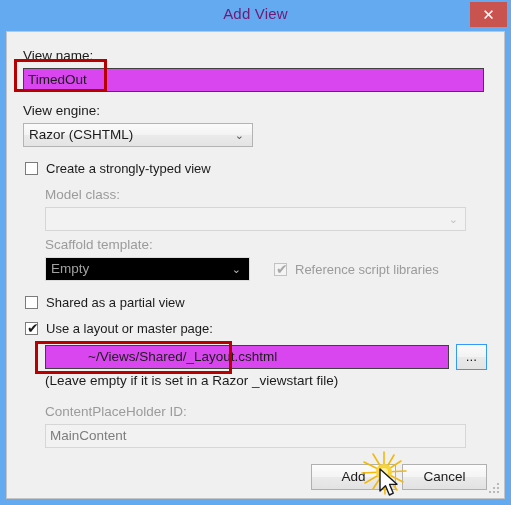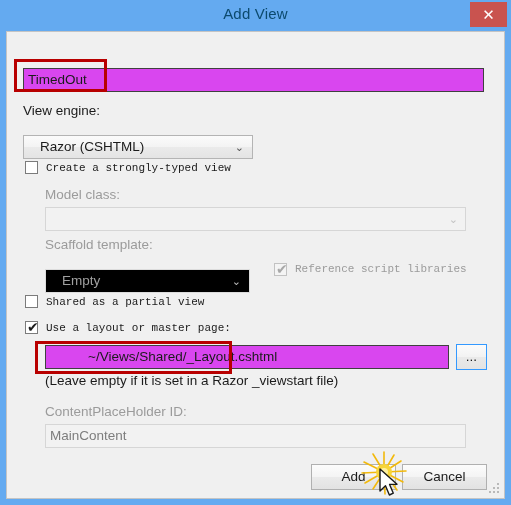--- a/index.html
+++ b/index.html
@@ -33,21 +33,21 @@
     width: 511px;
     height: 31px;
     background: #64aaf0;
   }
   .title-text {
     position: absolute;
     left: 0; top: 5px;
     width: 511px;
     text-align: center;
     font-size: 15px;
-    color: #0c4a6e;
+    color: #701a75;
     font-family: "Liberation Sans", sans-serif;
     letter-spacing: 0.2px;
   }
   .close-button {
     position: absolute;
     right: 4px;
     top: 2px;
     width: 37px;
     height: 25px;
     background: #c9534f;
@@ -105,24 +105,23 @@
   
   .combo {
     position: absolute;
     box-sizing: border-box;
     border: 1px solid #b4b4b4;
     background: linear-gradient(to bottom, #fbfbfb 0%, #f3f3f3 50%, #eaeaea 51%, #e4e4e4 100%);
     font-size: 13.5px;
     color: #1b1b1b;
     font-family: "Liberation Sans", sans-serif;
     line-height: 22px;
-    padding-left: 16px;
+    padding-left: 5px;
     white-space: nowrap;
     overflow: hidden;
-    margin-top: 12px;
   }
   .combo .arrow {
     position: absolute;
     right: 8px;
     top: 0;
     font-size: 11px;
     color: #555555;
     line-height: 22px;
   }
   .combo.disabled {
@@ -156,23 +155,23 @@
     left: 1px;
     top: -4px;
     font-size: 14px;
     color: #1b1b1b;
     line-height: 18px;
     font-family: "DejaVu Sans", sans-serif;
   }
   .cbox.disabled .mark { color: #a8a8a8; }
   .cb-label {
     margin-left: 8px;
-    font-size: 11px;
-    color: #1b1b1b;
-    font-family: Liberation Mono, monospace;
+    font-size: 13px;
+    color: #1b1b1b;
+    font-family: Liberation Sans, sans-serif;
     white-space: nowrap;
   }
   .cb-label.disabled { color: #9b9b9b; text-align: right; }
 
   
   .button {
     position: absolute;
     box-sizing: border-box;
     border: 1px solid #b0b0b0;
     background: linear-gradient(to bottom, #fcfcfc 0%, #f4f4f4 48%, #eaeaea 52%, #e2e2e2 100%);
@@ -231,20 +230,21 @@
 <div id="screen">
   <div class="window">
 
     <div class="titlebar">
       <div class="title-text">Add View</div>
       <div class="close-button">✕</div>
     </div>
 
     <div class="client">
 
+      <div class="label" style="left:16px; top:16px;">View name:</div>
       <div class="textbox" style="left:16px; top:36px; width:461px; height:24px;" placeholder="">TimedOut</div>
 
       <div class="label" style="left:16px; top:71px;">View engine:</div>
       <div class="combo" style="left:16px; top:91px; width:230px; height:24px;">
         <span>Razor (CSHTML)</span>
         <span class="arrow">⌄</span>
       </div>
 
       <div class="checkbox-row" style="left:18px; top:129px;">
         <span class="cbox">

